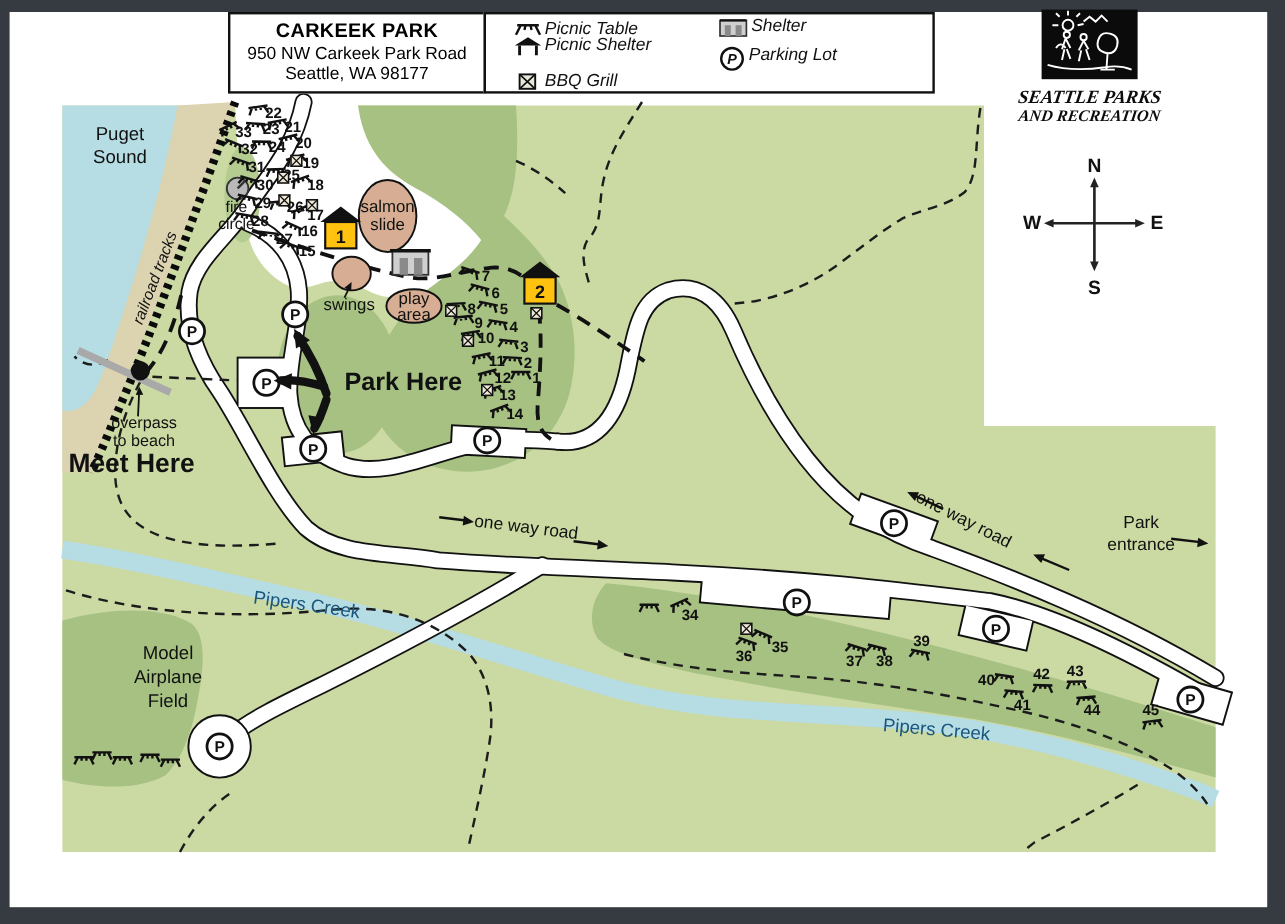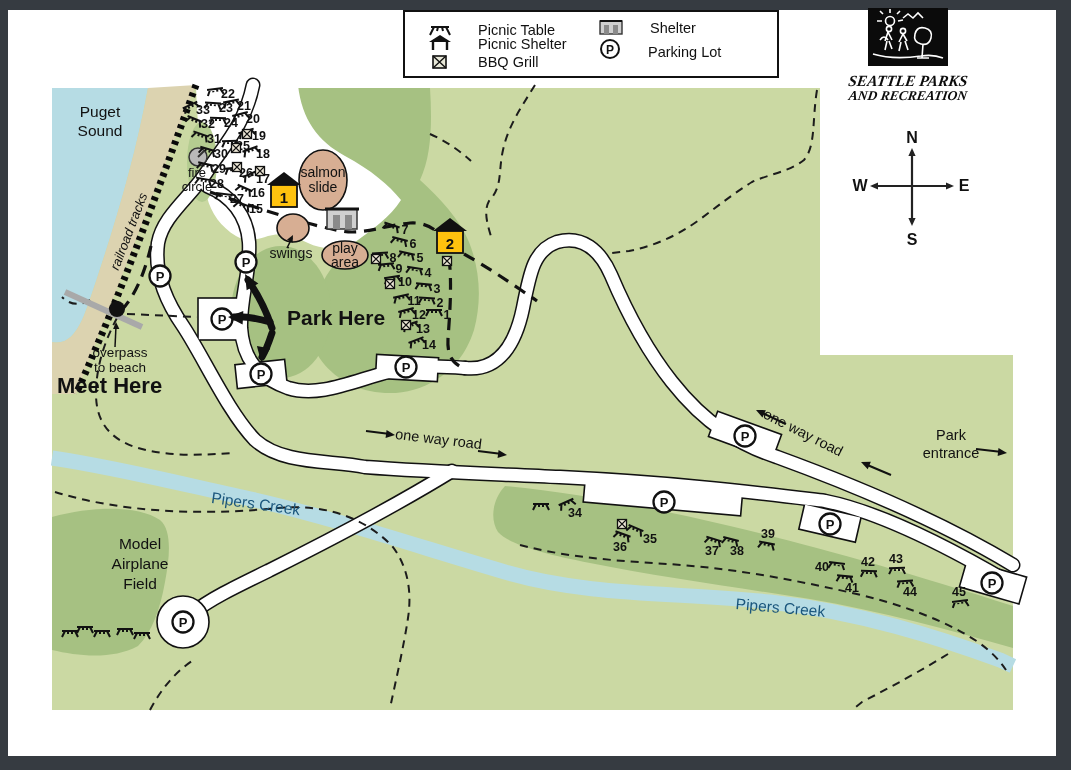--- a/index.html
+++ b/index.html
@@ -4,21 +4,21 @@
 <style>
   html,body{margin:0;padding:0;background:#363b41;}
   #stage{position:relative;width:1071px;height:770px;background:#363b41;overflow:hidden;
          font-family:"Liberation Sans",sans-serif;}
   #map{position:absolute;left:0;top:0;}
   .box{position:absolute;background:#fff;border:2px solid #111;box-sizing:border-box;}
   #title-box{left:190px;top:10px;width:215px;height:68px;text-align:center;}
   #title-box .t1{font-size:16.5px;font-weight:bold;margin-top:5px;letter-spacing:.3px;}
   #title-box .t2,#title-box .t3{font-size:14.5px;margin-top:1px;}
   #legend-box{left:403px;top:10px;width:376px;height:68px;}
-  .leg-row{position:absolute;height:22px;display:flex;align-items:flex-end;gap:25px;}
+  .leg-row{position:absolute;height:22px;display:flex;align-items:flex-start;gap:1px;font-style:italic;}
   .leg-label{font-size:14.5px;color:#111;white-space:nowrap;}
   #logo{left:843px;top:6px;width:130px;height:95px;position:absolute;text-align:center;}
   .logo-txt{display:block;font-family:"Liberation Serif",serif;font-style:italic;font-weight:bold;
             color:#0c0c0c;transform:skewX(-8deg);line-height:1.0;}
   .lt1{font-size:15.5px;margin-top:1px;} .lt2{font-size:13.5px;}
   svg text{font-family:"Liberation Sans",sans-serif;}
 </style>
 </head>
 <body>
 
@@ -422,36 +422,41 @@
         <path d="M0,0 L-8,3.6 L-8,-3.6 Z" transform="translate(912,226) rotate(90)" fill="#222"></path>
         <path d="M0,0 L-8,3.6 L-8,-3.6 Z" transform="translate(870,186) rotate(180)" fill="#222"></path>
         <path d="M0,0 L-8,3.6 L-8,-3.6 Z" transform="translate(954,186) rotate(0)" fill="#222"></path>
         <text x="912" y="143" font-size="16" font-weight="bold" text-anchor="middle" fill="#111">N</text>
         <text x="912" y="245" font-size="16" font-weight="bold" text-anchor="middle" fill="#111">S</text>
         <text x="860" y="191" font-size="16" font-weight="bold" text-anchor="middle" fill="#111">W</text>
         <text x="964" y="191" font-size="16" font-weight="bold" text-anchor="middle" fill="#111">E</text>
       </g>
     </svg>
 
+  <div class="box" id="title-box">
+    <div class="t1">CARKEEK PARK</div>
+    <div class="t2">950 NW Carkeek Park Road</div>
+    <div class="t3">Seattle, WA 98177</div>
+  </div>
 
   <div class="box" id="legend-box">
     <div class="leg-row" style="left:22px;top:4px;">
       <svg width="26" height="16">
         <path d="M4,5 L22,5 M7,5 L3,13 M19,5 L23,13 M11,5 L10,9 M15,5 L16,9" stroke="#111" stroke-width="2" fill="none"></path>
       </svg>
       <span class="leg-label">Picnic Table</span>
     </div>
     <div class="leg-row" style="left:22px;top:18px;">
       <svg width="26" height="18">
         <polygon points="2,8 24,8 13,1" fill="#111"></polygon>
         <path d="M6,8 L6,16 M20,8 L20,16" stroke="#111" stroke-width="2.4"></path>
       </svg>
       <span class="leg-label">Picnic Shelter</span>
     </div>
-    <div class="leg-row" style="left:22px;top:36px;">
+    <div class="leg-row" style="left:22px;top:48px;">
       <svg width="26" height="16">
         <rect x="6" y="2" width="13" height="12" fill="#e8e8d8" stroke="#111" stroke-width="1.6"></rect>
         <path d="M6,2 L19,14 M19,2 L6,14" stroke="#111" stroke-width="1.4"></path>
       </svg>
       <span class="leg-label">BBQ Grill</span>
     </div>
     <div class="leg-row" style="left:192px;top:2px;">
       <svg width="28" height="18">
         <rect x="3" y="3" width="22" height="13" fill="#cfcfcf" stroke="#333" stroke-width="1.4"></rect>
         <rect x="7" y="7" width="5" height="9" fill="#8a8a8a"></rect>

